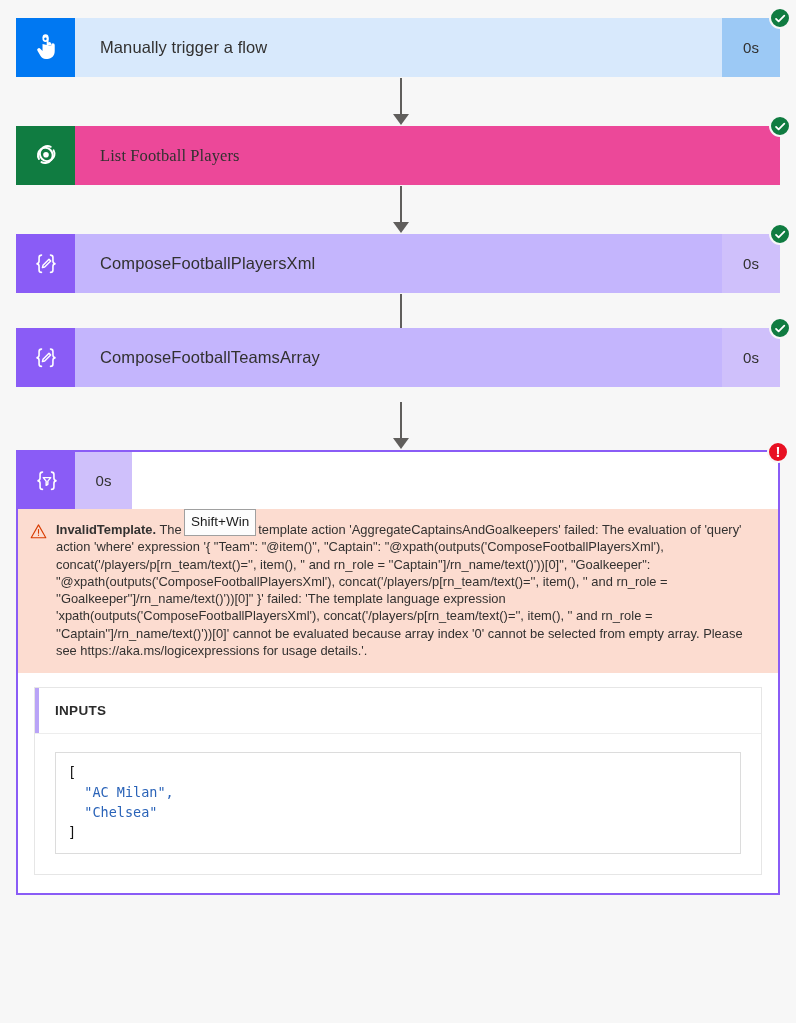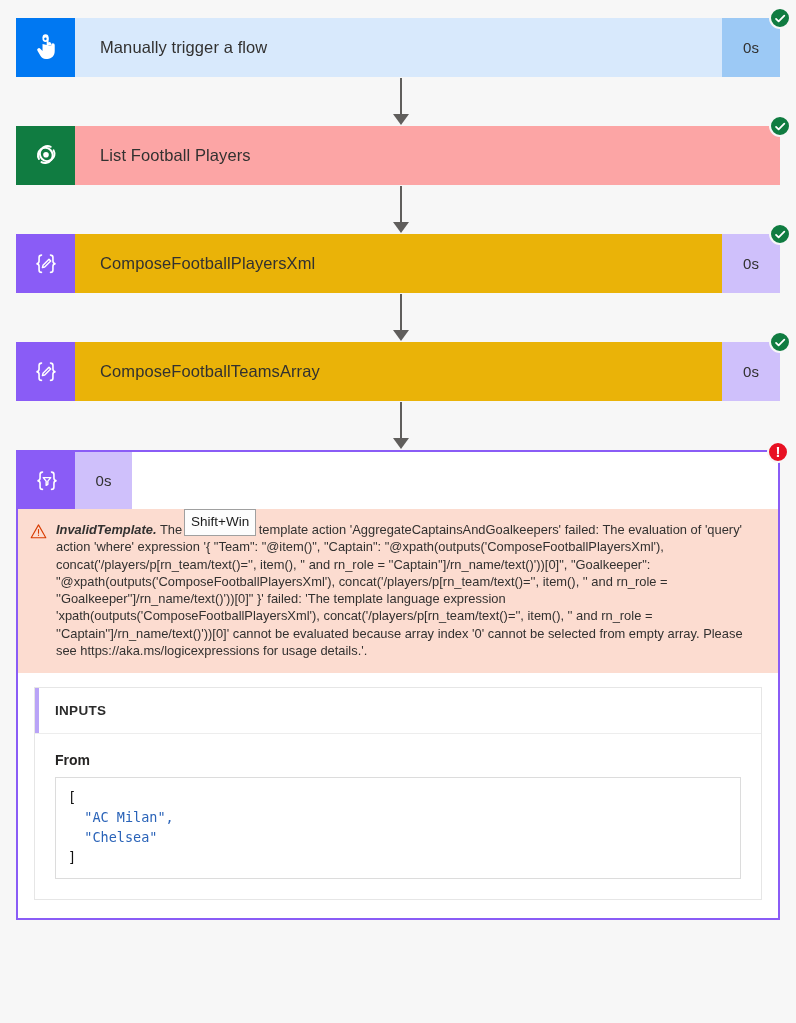--- a/index.html
+++ b/index.html
@@ -75,25 +75,25 @@
     line-height: 1; font-family: "Liberation Sans", sans-serif;
     margin-top: -1px;
   }
 
   
   .n-trigger .node-icon     { background: #0078f2; }
   .n-trigger .node-title    { background: #d8e9fc; }
   .n-trigger .node-duration { background: #9cc9f5; }
 
   .n-excel .node-icon       { background: #107c41; }
-  .n-excel .node-title      { background: #fca5a5; }
+  .n-excel .node-title      { background: #ec4899; font-family: Liberation Serif, serif; }
   .n-excel .node-duration   { background: #a3ccb3; }
 
   .n-compose .node-icon     { background: #8a5cf6; }
-  .n-compose .node-title    { background: #eab308; }
+  .n-compose .node-title    { background: #c4b5fd; }
   .n-compose .node-duration { background: #cfc0fb; }
 
   
   .node.selected {
     border: 2px solid #8a5cf6;
     left: 16px;
     width: 764px;
     background: #ffffff;
   }
   .node.selected .node-header { height: 57px; }
@@ -129,21 +129,21 @@
     padding: 12px 16px 14px 12px;
     position: relative;
   }
   .error-icon { width: 26px; min-width: 26px; padding-top: 2px; }
   .error-text {
     font-size: 12.9px;
     line-height: 17.3px;
     color: #323130;
     word-break: break-word;
   }
-  .error-text b { font-weight: bold; font-style: italic; }
+  .error-text b { font-weight: bold; }
 
   
   .tooltip {
     position: absolute;
     background: #fdfdfd;
     border: 1px solid #a0a0a0;
     color: #1b1b1b;
     font-size: 13.5px;
     line-height: 1;
     padding: 5px 6px 6px 6px;
@@ -270,21 +270,21 @@
           </svg>
       </div>
     </div>
   </div>
 
   <div class="connector" style="top:294px; height:48px;">
     <div class="line" style="height:37px;"></div>
     <div class="head" style="top:36px;"></div>
   </div>
 
-  <div class="node n-compose" style="top:342px;">
+  <div class="node n-compose" style="top:328px;">
     <div class="node-header">
       <div class="node-icon">
         <svg width="30" height="30" viewBox="0 0 32 32" fill="none" aria-hidden="true">
           <path d="M11.2 6.5c-1.9 0-2.6 1.0-2.6 2.6v3.6c0 1.6-0.8 2.6-2.1 2.8v0.4c1.3 0.2 2.1 1.2 2.1 2.8v3.6c0 1.6 0.7 2.6 2.6 2.6" stroke="#ffffff" stroke-width="1.7" fill="none" stroke-linecap="round" stroke-linejoin="round"></path>
           <path d="M20.8 6.5c1.9 0 2.6 1.0 2.6 2.6v3.6c0 1.6 0.8 2.6 2.1 2.8v0.4c-1.3 0.2-2.1 1.2-2.1 2.8v3.6c0 1.6-0.7 2.6-2.6 2.6" stroke="#ffffff" stroke-width="1.7" fill="none" stroke-linecap="round" stroke-linejoin="round"></path>
           <path d="M19.2 11.0l1.8 1.8-6.4 6.4-2.4 0.6 0.6-2.4z" stroke="#ffffff" stroke-width="1.6" fill="none" stroke-linejoin="round"></path>
         </svg>
       </div>
       <div class="node-title">ComposeFootballTeamsArray</div>
       <div class="node-duration">0s</div>
@@ -330,21 +330,20 @@
       <div class="tooltip" style="left:166px; top:0px;">Shift+Win</div>
     </div>
 
     <div class="inputs-wrap">
       <div class="inputs-card">
         <div class="inputs-head">
           <div class="inputs-accent"></div>
           <div class="inputs-head-label">INPUTS</div>
         </div>
         <div class="inputs-body">
-          <div class="field-label">From</div>
           <div class="code-box">
             <div class="code-line code-bracket">[</div>
             <div class="code-line code-str">  "AC Milan",</div>
             <div class="code-line code-str">  "Chelsea"</div>
             <div class="code-line code-bracket">]</div>
           </div>
         </div>
       </div>
     </div>
 

